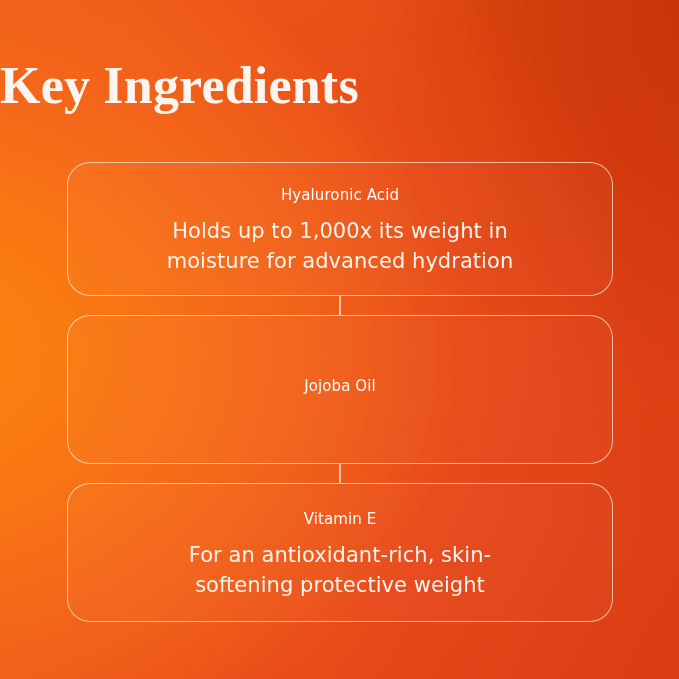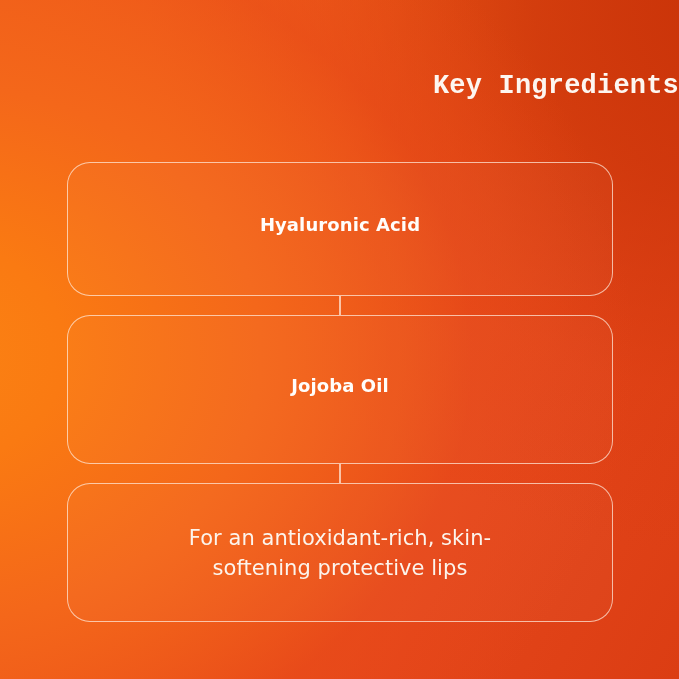--- a/index.html
+++ b/index.html
@@ -26,24 +26,24 @@
       radial-gradient(105% 100% at 108% 0%, #C93308 0%, rgba(201,51,8,0.70) 28%, rgba(214,57,12,0.25) 58%, rgba(214,57,12,0) 82%),
       linear-gradient(118deg, #F8741A 0%, #F05F19 38%, #E4461A 72%, #DB3D13 100%);
   }
 
   
   .title {
     position: absolute;
     top: 60px;
     left: 0;
     width: 679px;
-    text-align: right;
-    font-family: Liberation Mono, monospace;
+    text-align: left;
+    font-family: Liberation Serif, serif;
     font-weight: 700;
-    font-size: 27px;
+    font-size: 52px;
     line-height: 52px;
     letter-spacing: 0.2px;
     color: #FDF6F0;
     white-space: nowrap;
   }
 
   
   .cards {
     position: absolute;
     left: 67px;
@@ -72,22 +72,22 @@
 
   .connector {
     width: 1.6px;
     height: 19px;
     margin: 0 auto;
     background: rgba(255, 236, 222, 0.72);
   }
 
   .card-title {
     font-family: "DejaVu Sans", "Liberation Sans", sans-serif;
-    font-weight: 700;
-    font-size: 18px;
+    font-weight: 400;
+    font-size: 15px;
     line-height: 26px;
     color: #FFFDFB;
     letter-spacing: 0.1px;
     margin: 0 0 8px 0;
     text-align: center;
   }
 
   .card-desc {
     font-family: "DejaVu Sans", "Liberation Sans", sans-serif;
     font-weight: 400;
@@ -105,28 +105,30 @@
 <body>
 
 <div id="poster">
 
   <div class="title">Key Ingredients</div>
 
   <div class="cards">
 
     <div class="card c1">
       <div class="card-title">Hyaluronic Acid</div>
+      <div class="card-desc">Holds up to 1,000x its weight in moisture for advanced hydration</div>
     </div>
 
     <div class="connector"></div>
 
     <div class="card c2">
       <div class="card-title">Jojoba Oil</div>
     </div>
 
     <div class="connector"></div>
 
     <div class="card c3">
-      <div class="card-desc">For an antioxidant-rich, skin-softening protective lips</div>
+      <div class="card-title">Vitamin E</div>
+      <div class="card-desc">For an antioxidant-rich, skin-softening protective weight</div>
     </div>
 
   </div>
 </div>
 
 </body></html>

